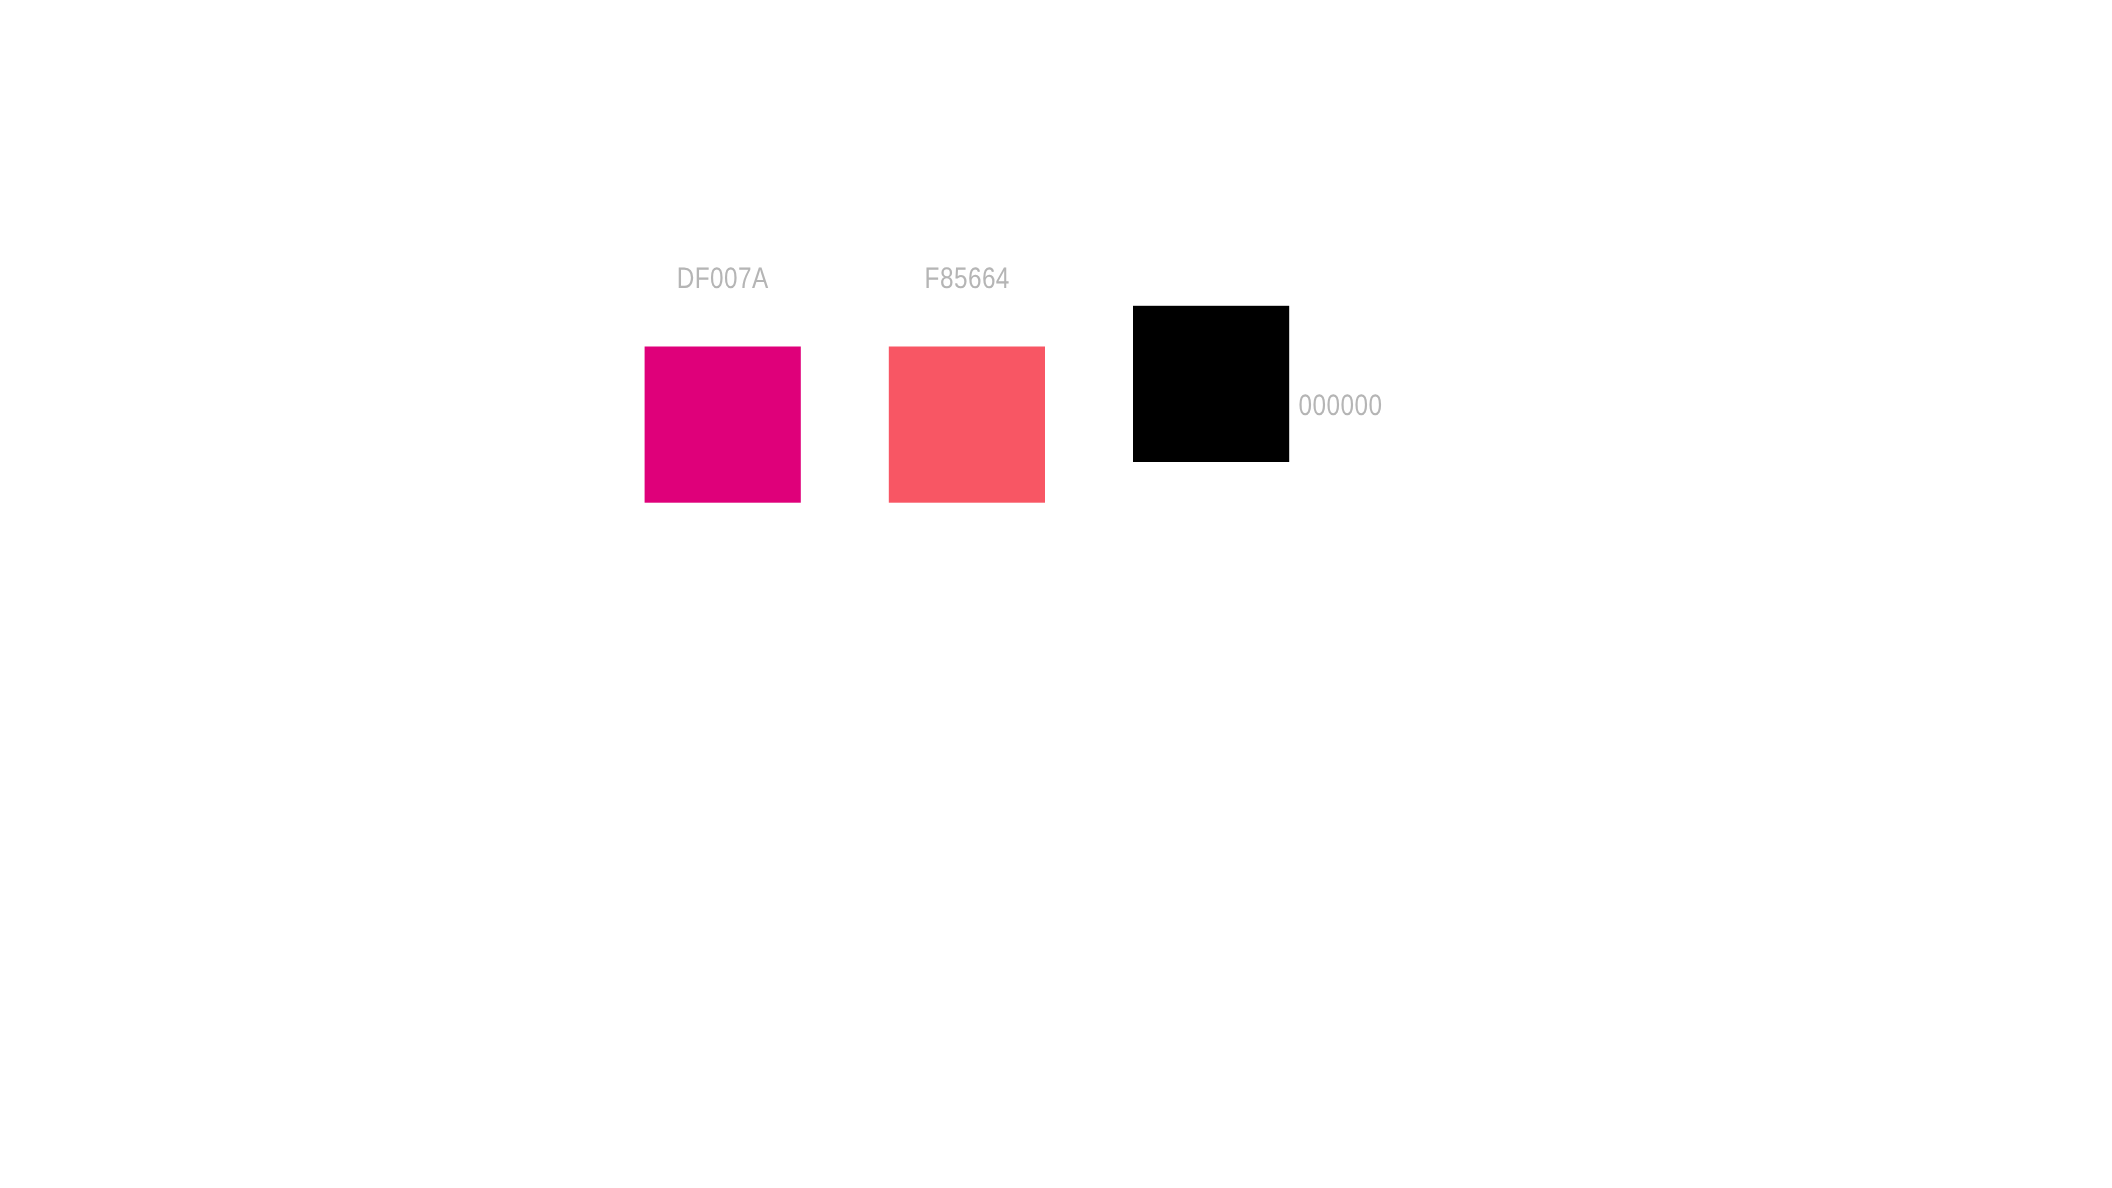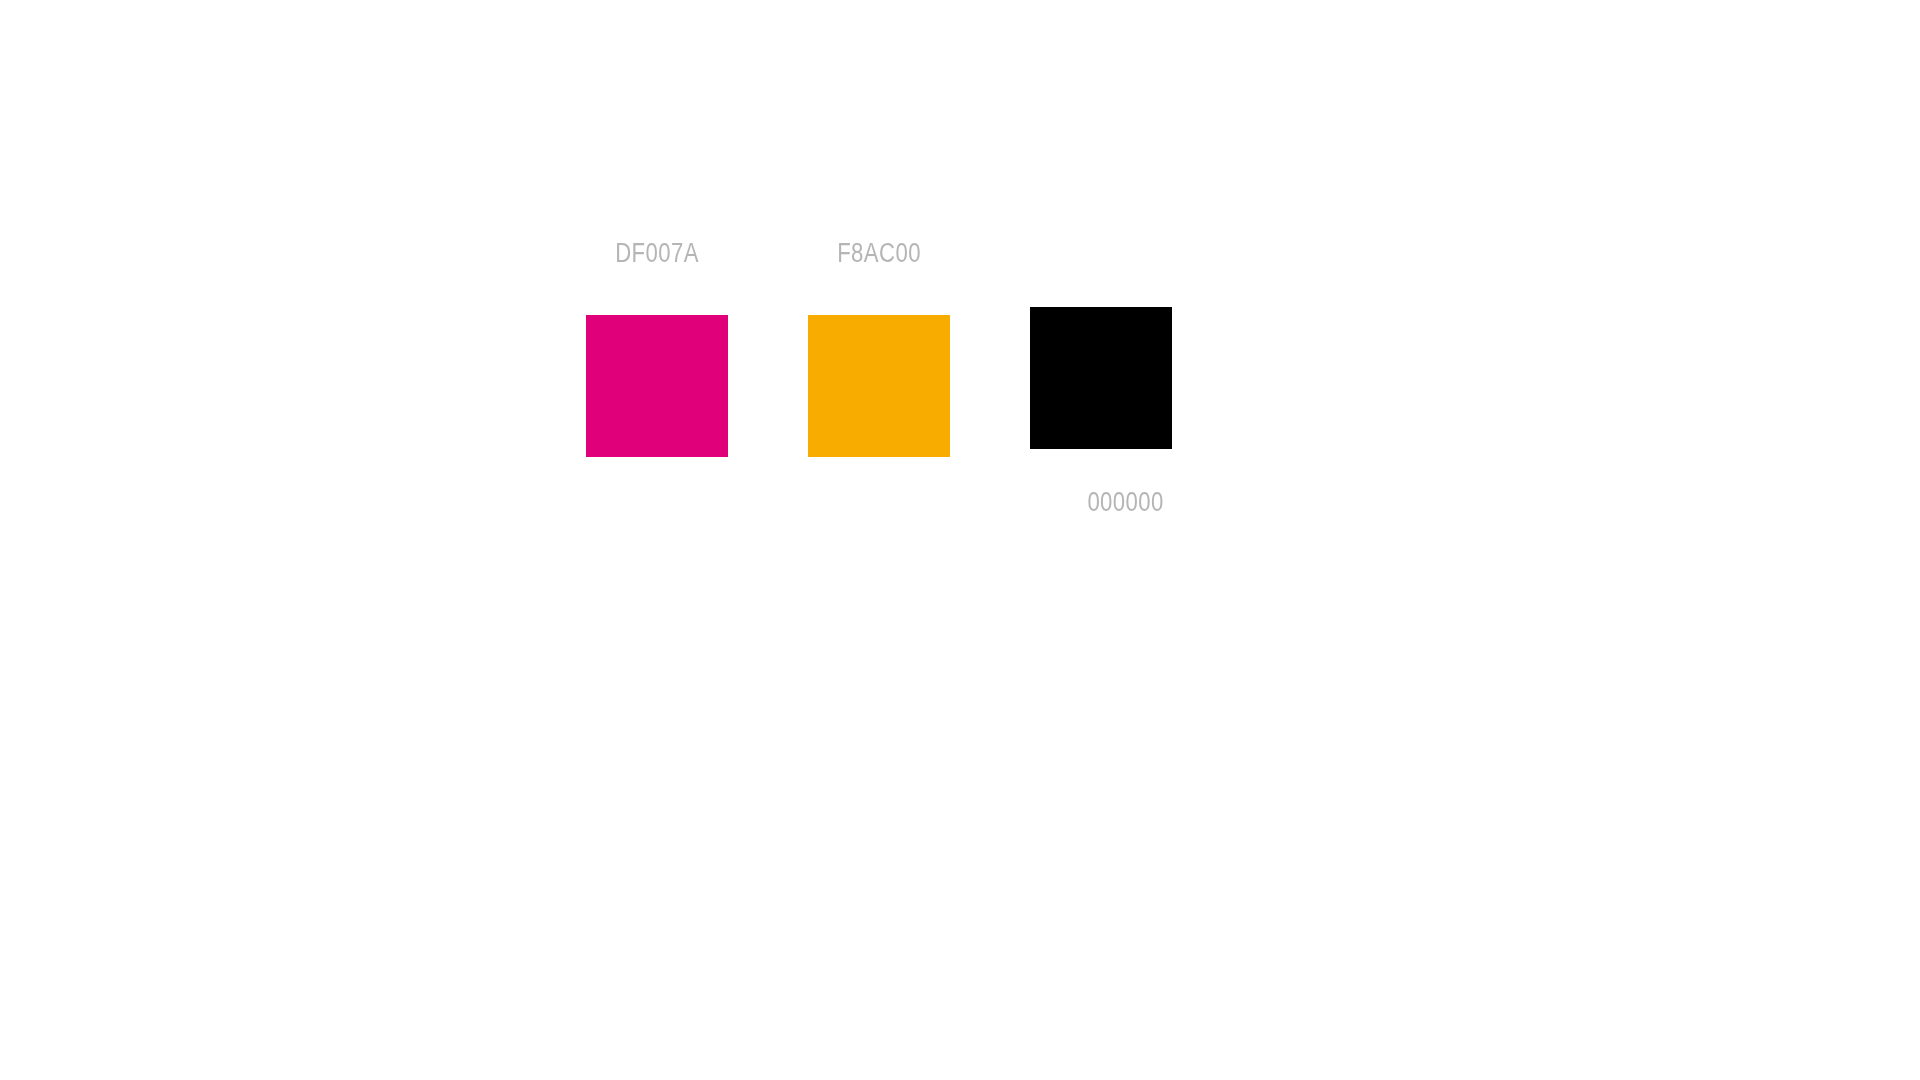--- a/index.html
+++ b/index.html
@@ -42,22 +42,21 @@
     flex-direction: column;
     align-items: center;
   }
 
   
   .cell.label-above {
     flex-direction: column;
   }
   
   .cell.label-below {
-    flex-direction: column;
-    align-items: flex-end;
+    flex-direction: row;
   }
 
   .chip {
     width: 142px;
     height: 142px;
     box-sizing: border-box;
     flex: none;
   }
   .chip.bordered {
     border: 1px solid #bdbdbd;
@@ -91,22 +90,22 @@
 <body style="background: rgb(255, 255, 255);">
 
 <div id="palette">
   <div class="swatch-grid">
 
     <div class="cell label-above">
       <span class="hex-label" style="color: rgb(181, 181, 181);">DF007A</span>
       <div class="chip" style="background-color: rgb(223, 0, 122);"></div>
     </div>
     <div class="cell label-above">
-      <span class="hex-label" style="color: rgb(181, 181, 181);">F8AC00</span>
-      <div class="chip" style="background-color: rgb(248, 172, 0);"></div>
+      <span class="hex-label" style="color: rgb(181, 181, 181);">F85664</span>
+      <div class="chip" style="background-color: rgb(248, 86, 100);"></div>
     </div>
 
     <div class="cell label-below">
       <div class="row-spacer"></div>
       <div class="chip" style="background-color: rgb(0, 0, 0);"></div>
       <span class="hex-label" style="color: rgb(181, 181, 181);">000000</span>
     </div>
 
   </div>
 </div>

